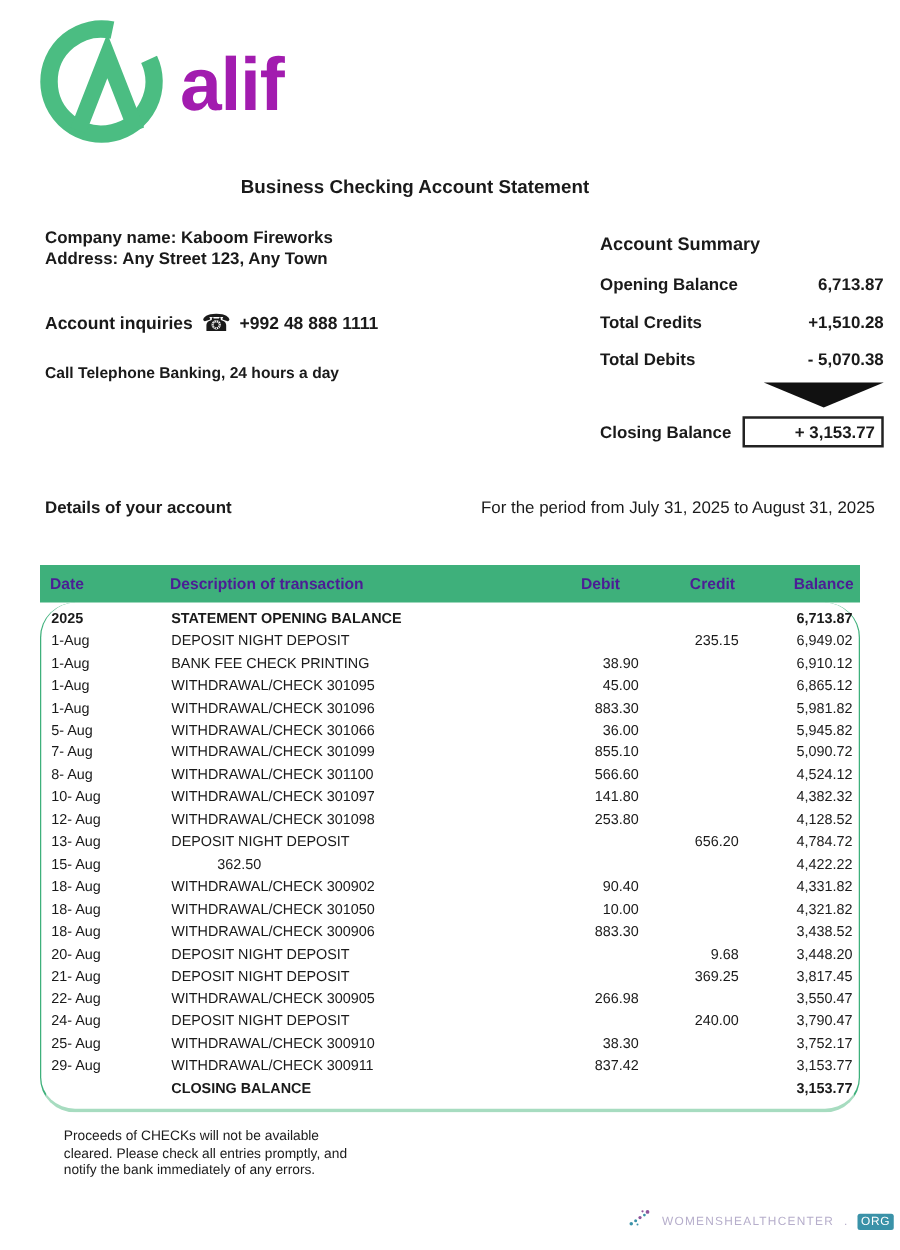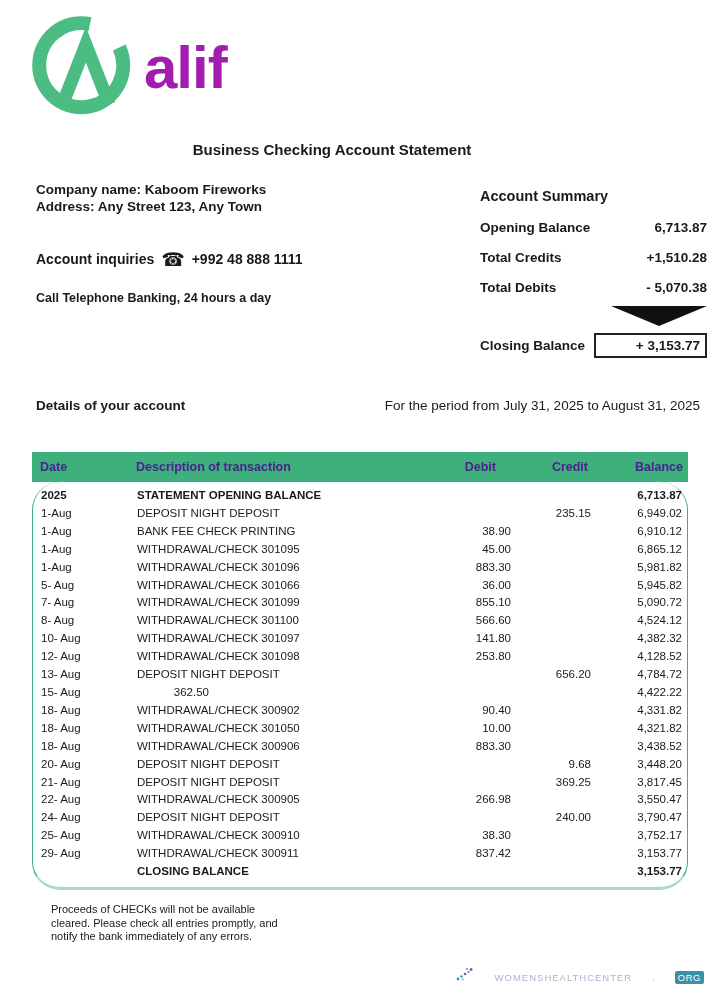--- a/index.html
+++ b/index.html
@@ -54,21 +54,21 @@
   .col-debit{width:72px;text-align:right;}
   .col-credit{width:80px;text-align:right;}
   .col-balance{flex:1;text-align:right;padding-right:5px;}
   .t-head .col-debit{padding-right:14px;}
   .t-head .col-credit{padding-right:2px;}
 
   
   .footer-note{left:35px;top:903px;font-size:11px;line-height:13.5px;margin-left:16px;}
 
   
-  .watermark{right:16px;top:967px;display:flex;align-items:center;gap:20px;justify-content:center;}
+  .watermark{right:5px;top:967px;display:flex;align-items:center;gap:8px;justify-content:center;}
   .wm-name{font-size:9.5px;letter-spacing:1px;color:var(--wm-lav);}
   .wm-dot{font-size:9.5px;color:var(--wm-lav);}
   .wm-org{font-size:9.5px;font-weight:normal;color:#fff;background:var(--wm-teal);padding:1px 3px;border-radius:2px;letter-spacing:0.5px;}
 </style>
 </head>
 <body>
 
 <div class="abs logo-wrap">
   <span>
     <svg width="112" height="112" viewBox="0 0 120 120">

